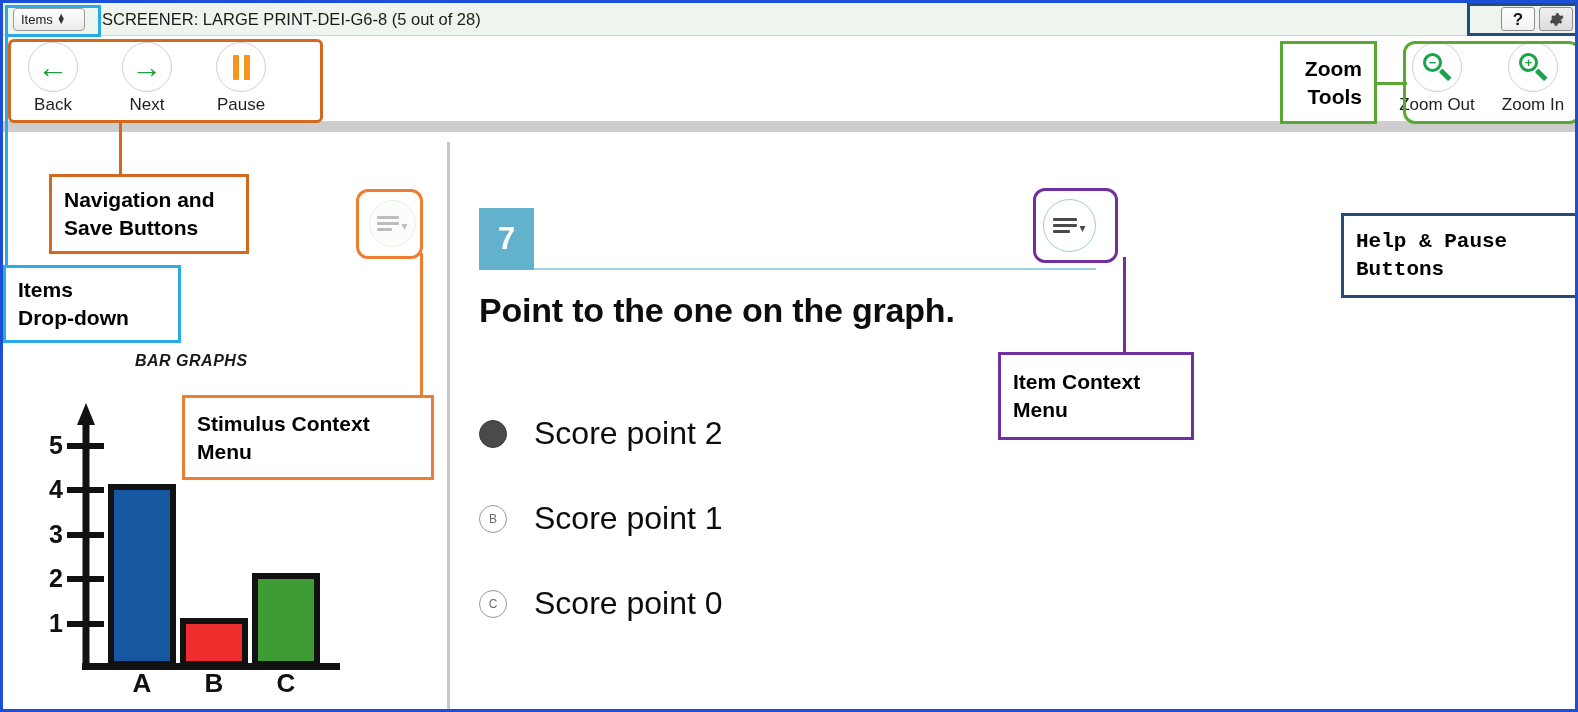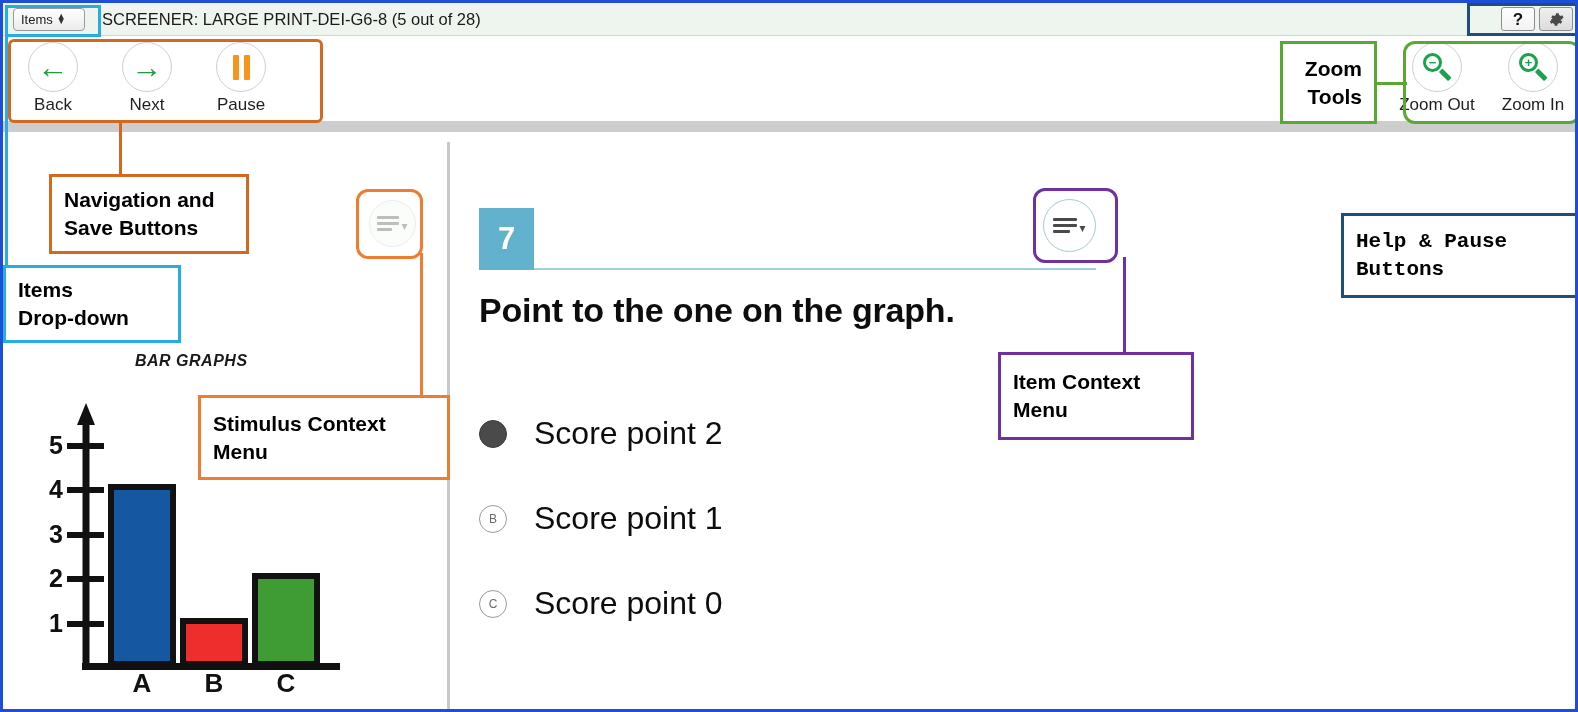--- a/index.html
+++ b/index.html
@@ -391,21 +391,21 @@
 
   <div class="anno-hl c-orange" style="left:5px; top:36px; width:315px; height:84px; border-radius:6px;"></div>
   <div class="anno-line" style="left:116px; top:118px; width:3px; height:54px; background:#d2691e;"></div>
   <div class="anno-box c-orange" style="left:46px; top:171px; width:200px; height:80px;">
     <span>Navigation and</span>
     <span>Save Buttons</span>
   </div>
 
   <div class="anno-hl c-orange2" style="left:353px; top:186px; width:67px; height:70px; border-radius:12px;"></div>
   <div class="anno-line" style="left:417px; top:250px; width:3px; height:144px; background:#ed7d31;"></div>
-  <div class="anno-box c-orange2" style="left:195px; top:392px; width:252px; height:85px;">
+  <div class="anno-box c-orange2" style="left:179px; top:392px; width:252px; height:85px;">
     <span>Stimulus Context</span>
     <span>Menu</span>
   </div>
 
   <div class="anno-hl c-purple" style="left:1030px; top:185px; width:85px; height:75px; border-radius:12px;"></div>
   <div class="anno-line" style="left:1120px; top:254px; width:3px; height:97px; background:#7030a0;"></div>
   <div class="anno-box c-purple" style="left:995px; top:349px; width:196px; height:88px;">
     <span>Item Context</span>
     <span>Menu</span>
   </div>

